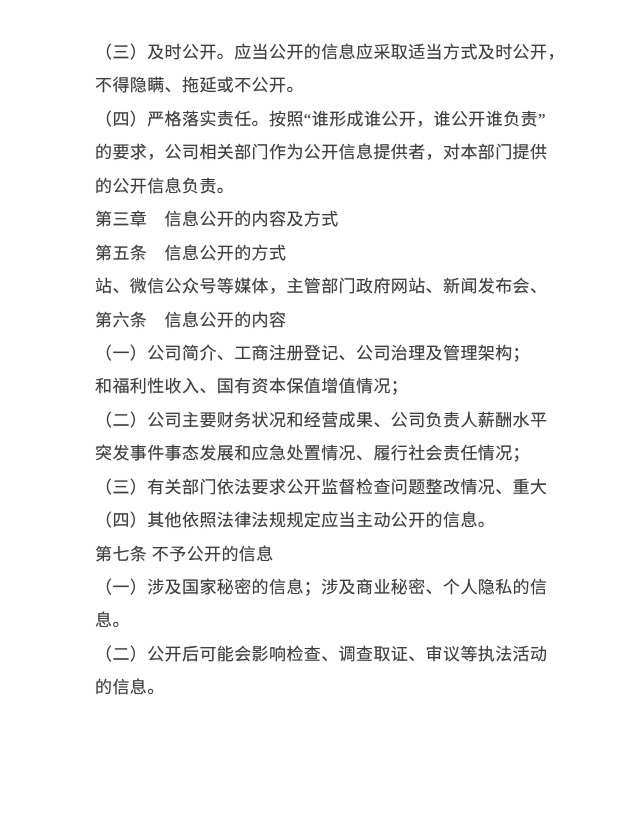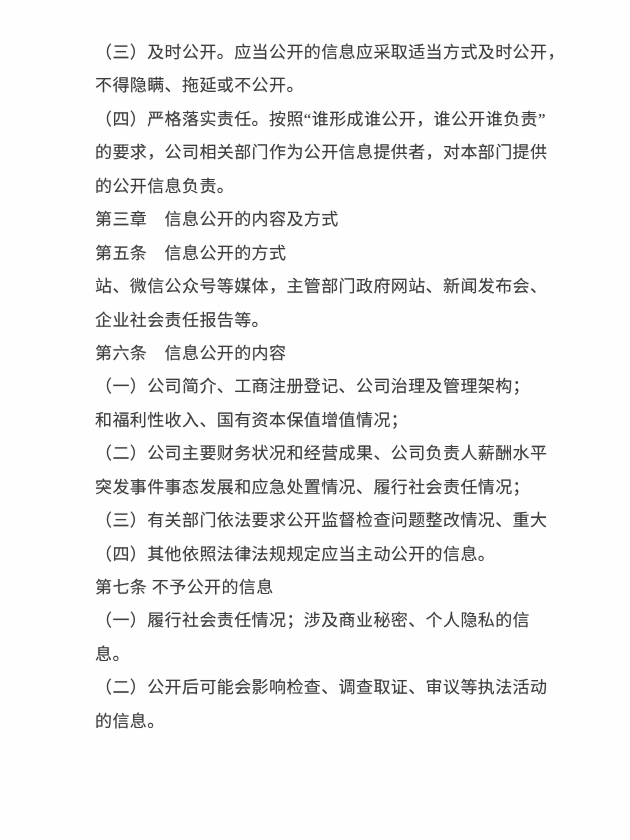--- a/index.html
+++ b/index.html
@@ -40,27 +40,26 @@
 <div class="page" style="background: rgb(254, 254, 254);">
   <div class="text-block" style="color: rgb(63, 63, 63);">
       <div class="line">（三）及时公开。应当公开的信息应采取适当方式及时公开，</div>
       <div class="line">不得隐瞒、拖延或不公开。</div>
       <div class="line">（四）严格落实责任。按照“谁形成谁公开，谁公开谁负责”</div>
       <div class="line">的要求，公司相关部门作为公开信息提供者，对本部门提供</div>
       <div class="line">的公开信息负责。</div>
       <div class="line">第三章　信息公开的内容及方式</div>
       <div class="line">第五条　信息公开的方式</div>
       <div class="line">站、微信公众号等媒体，主管部门政府网站、新闻发布会、</div>
-      <div class="line">企业社会责任报告等。</div>
       <div class="line">第六条　信息公开的内容</div>
       <div class="line">（一）公司简介、工商注册登记、公司治理及管理架构；</div>
       <div class="line">和福利性收入、国有资本保值增值情况；</div>
       <div class="line">（二）公司主要财务状况和经营成果、公司负责人薪酬水平</div>
       <div class="line">突发事件事态发展和应急处置情况、履行社会责任情况；</div>
       <div class="line">（三）有关部门依法要求公开监督检查问题整改情况、重大</div>
       <div class="line">（四）其他依照法律法规规定应当主动公开的信息。</div>
       <div class="line">第七条 不予公开的信息</div>
-      <div class="line">（一）履行社会责任情况；涉及商业秘密、个人隐私的信</div>
+      <div class="line">（一）涉及国家秘密的信息；涉及商业秘密、个人隐私的信</div>
       <div class="line">息。</div>
       <div class="line">（二）公开后可能会影响检查、调查取证、审议等执法活动</div>
       <div class="line">的信息。</div>
     </div>
 </div>
 
 </body></html>

